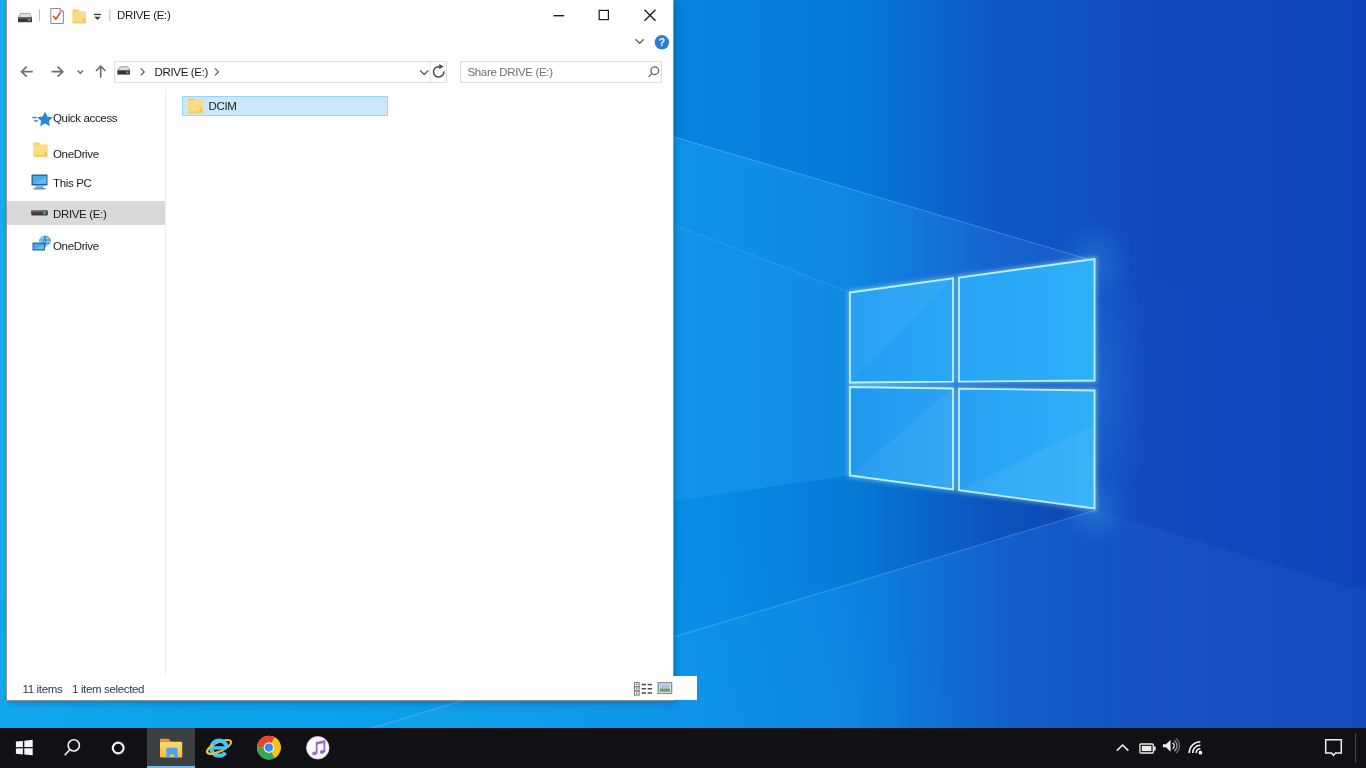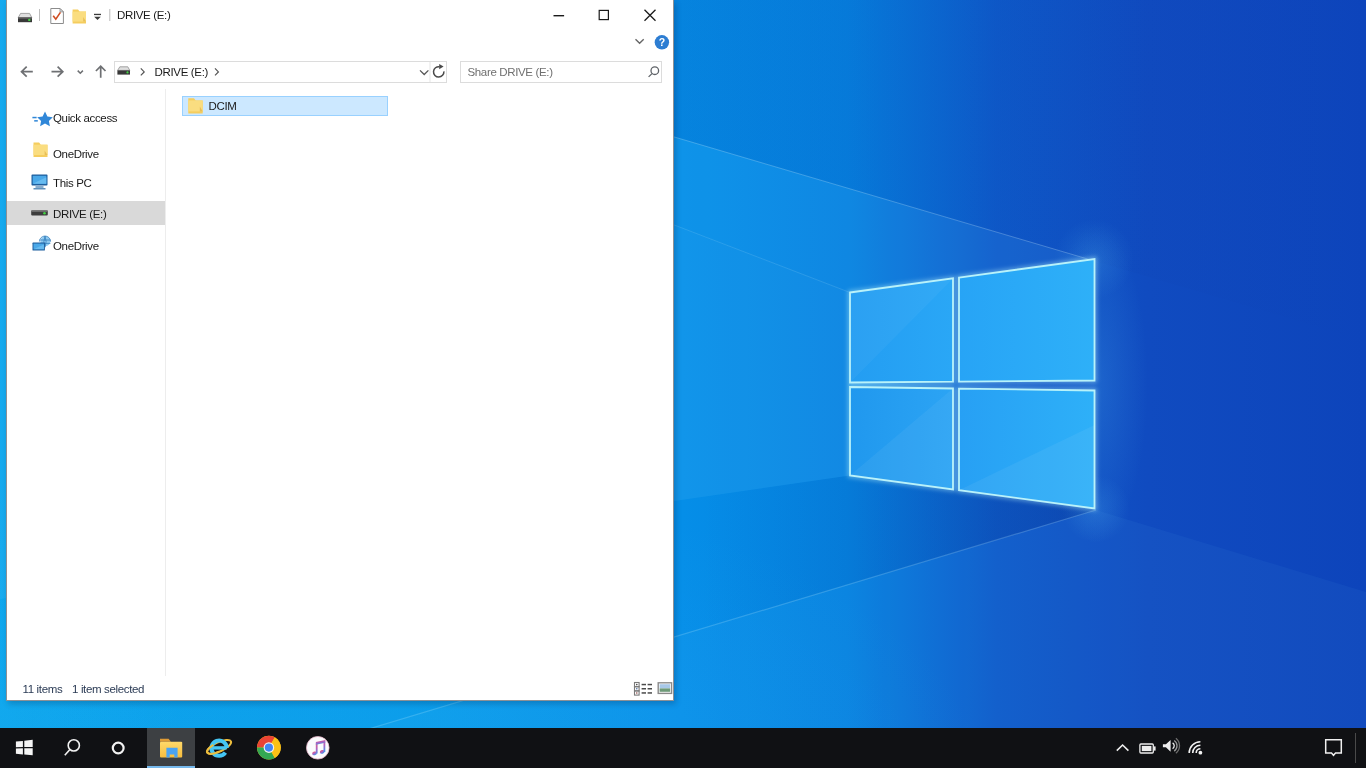--- a/index.html
+++ b/index.html
@@ -10,21 +10,21 @@
 #winshadow{position:absolute;left:6px;top:0;width:668px;height:701px;box-shadow:2px 3px 6px rgba(0,0,30,0.20);}
 #win .abs{position:absolute;}
 .t12{font-size:11.5px;letter-spacing:-0.35px;color:#1a1a1a;white-space:nowrap;line-height:14px;}
 #tabrow{position:absolute;left:0;top:31px;width:668px;height:22px;background:#fff;border-bottom:1px solid #d8d8d8;}
 #filetab{position:absolute;left:2px;top:0;width:57px;height:23px;background:#1569bd;color:#fff;font-size:11.5px;letter-spacing:-0.35px;text-align:center;line-height:22px;}
 .tab{position:absolute;top:0;height:22px;line-height:22px;font-size:11.5px;letter-spacing:-0.35px;color:#262626;text-align:center;width:58px;}
 #sidebar-sel{position:absolute;left:1px;top:201px;width:159px;height:24px;background:#d9d9d9;}
 #sidesep{position:absolute;left:159px;top:89px;width:1px;height:587px;background:#ededed;}
 .srow{position:absolute;left:47px;height:16px;line-height:16px;}
 #dcim{position:absolute;left:176px;top:96px;width:206px;height:20px;background:#cce8ff;border:1px solid #99d1ff;box-sizing:border-box;}
-#status{position:absolute;left:1px;top:676px;width:666px;height:24px;background:#fff;}
+#status{position:absolute;left:1px;top:676px;width:666px;height:24px;background:#fff;padding-left:24px;}
 
 #tb{position:absolute;left:0;top:728px;width:1366px;height:40px;background:#101114;}
 #tb .abs{position:absolute;}
 #fehl{position:absolute;left:147px;top:0;width:48px;height:40px;background:#3d4043;}
 #feul{position:absolute;left:147px;top:37.5px;width:48px;height:2.5px;background:#76b9ed;}
 #showdesk{position:absolute;left:1355px;top:5px;width:1px;height:30px;background:#4a4a4a;}
 </style>
 </head>
 <body>
 <div id="desk">

